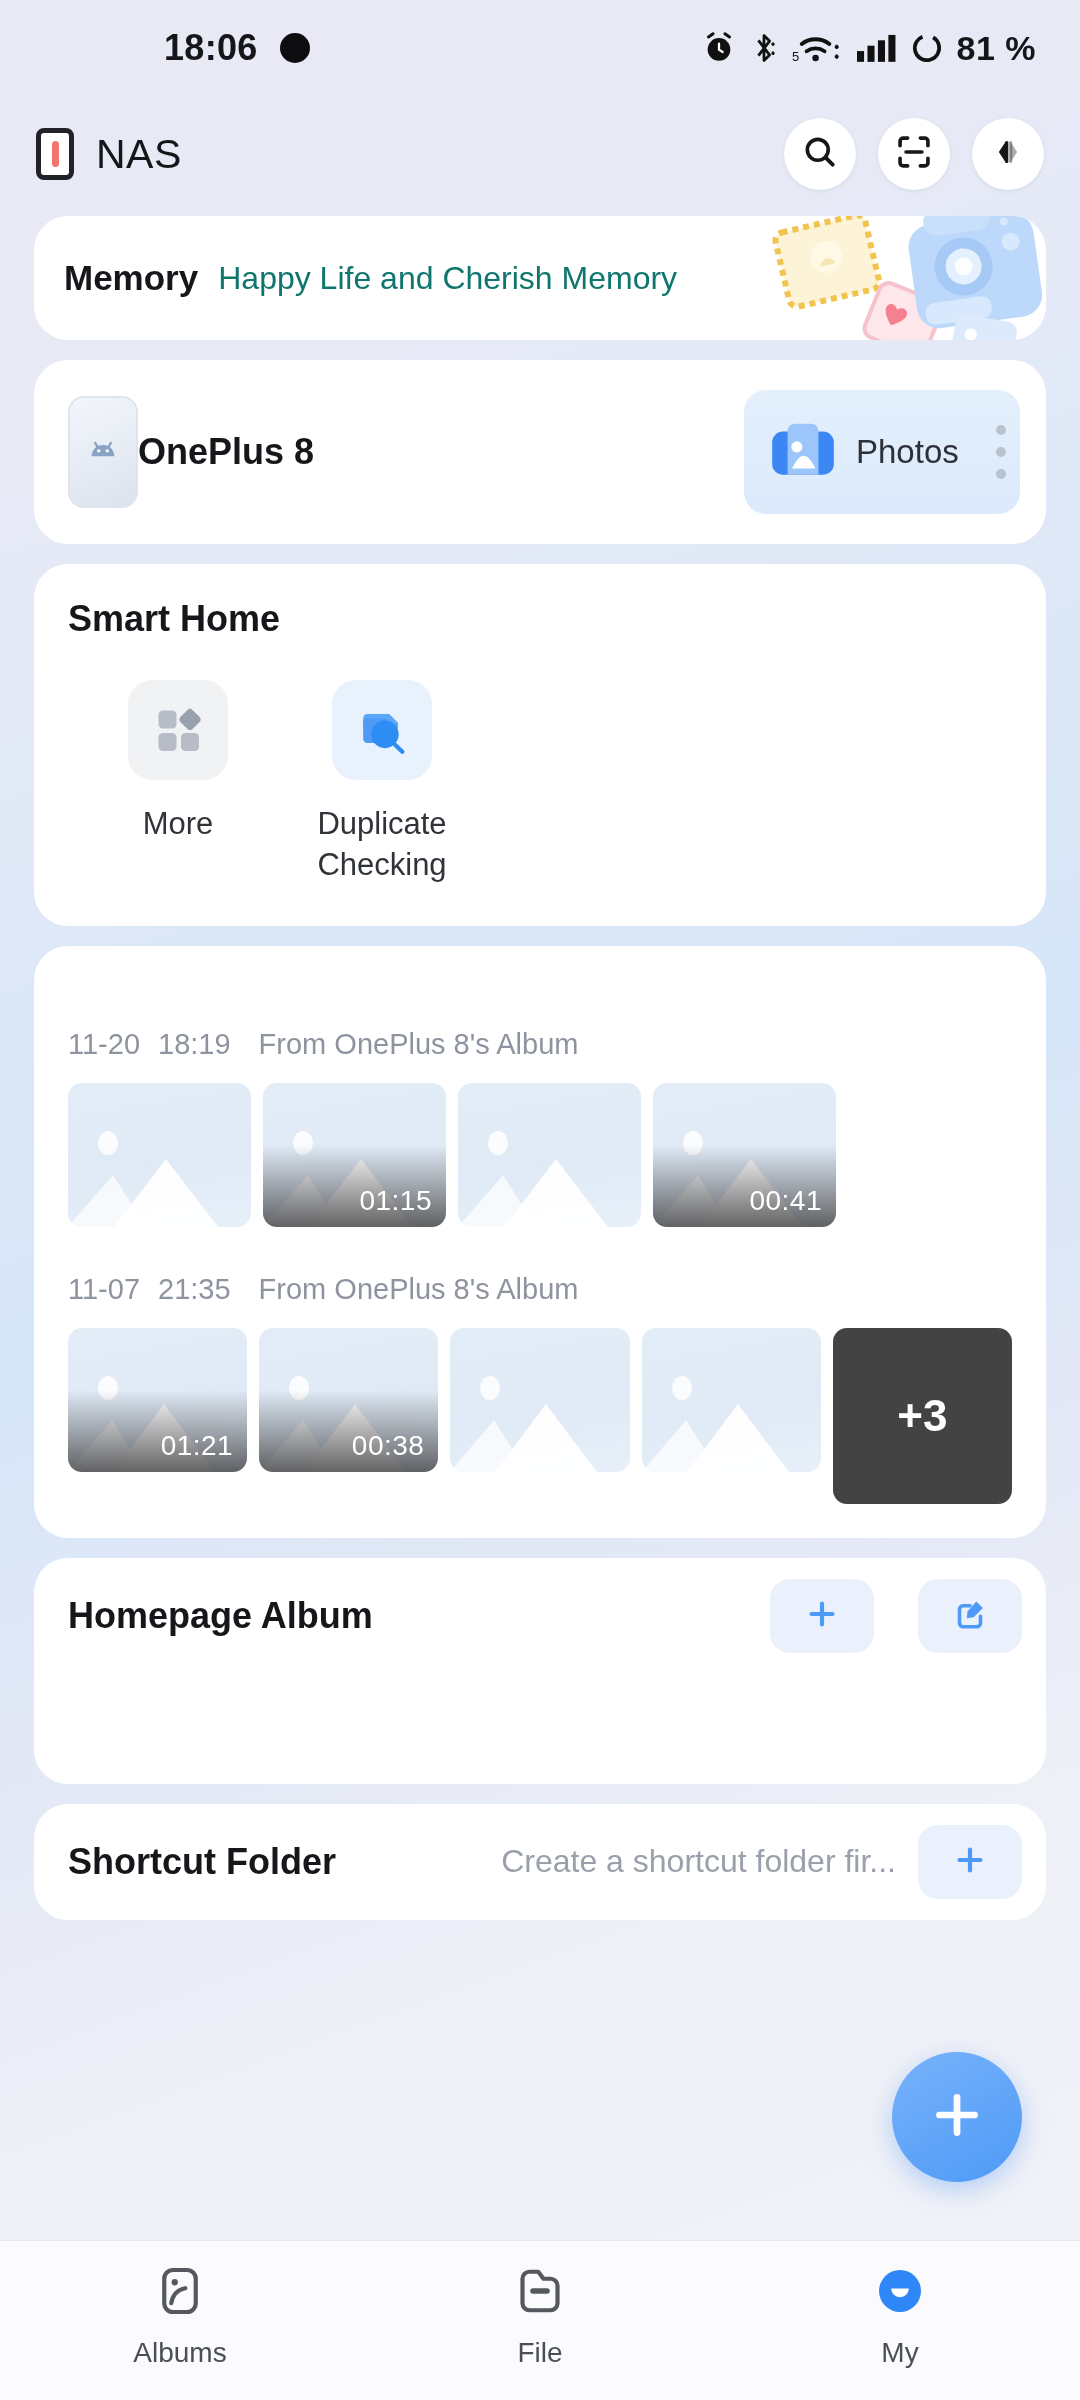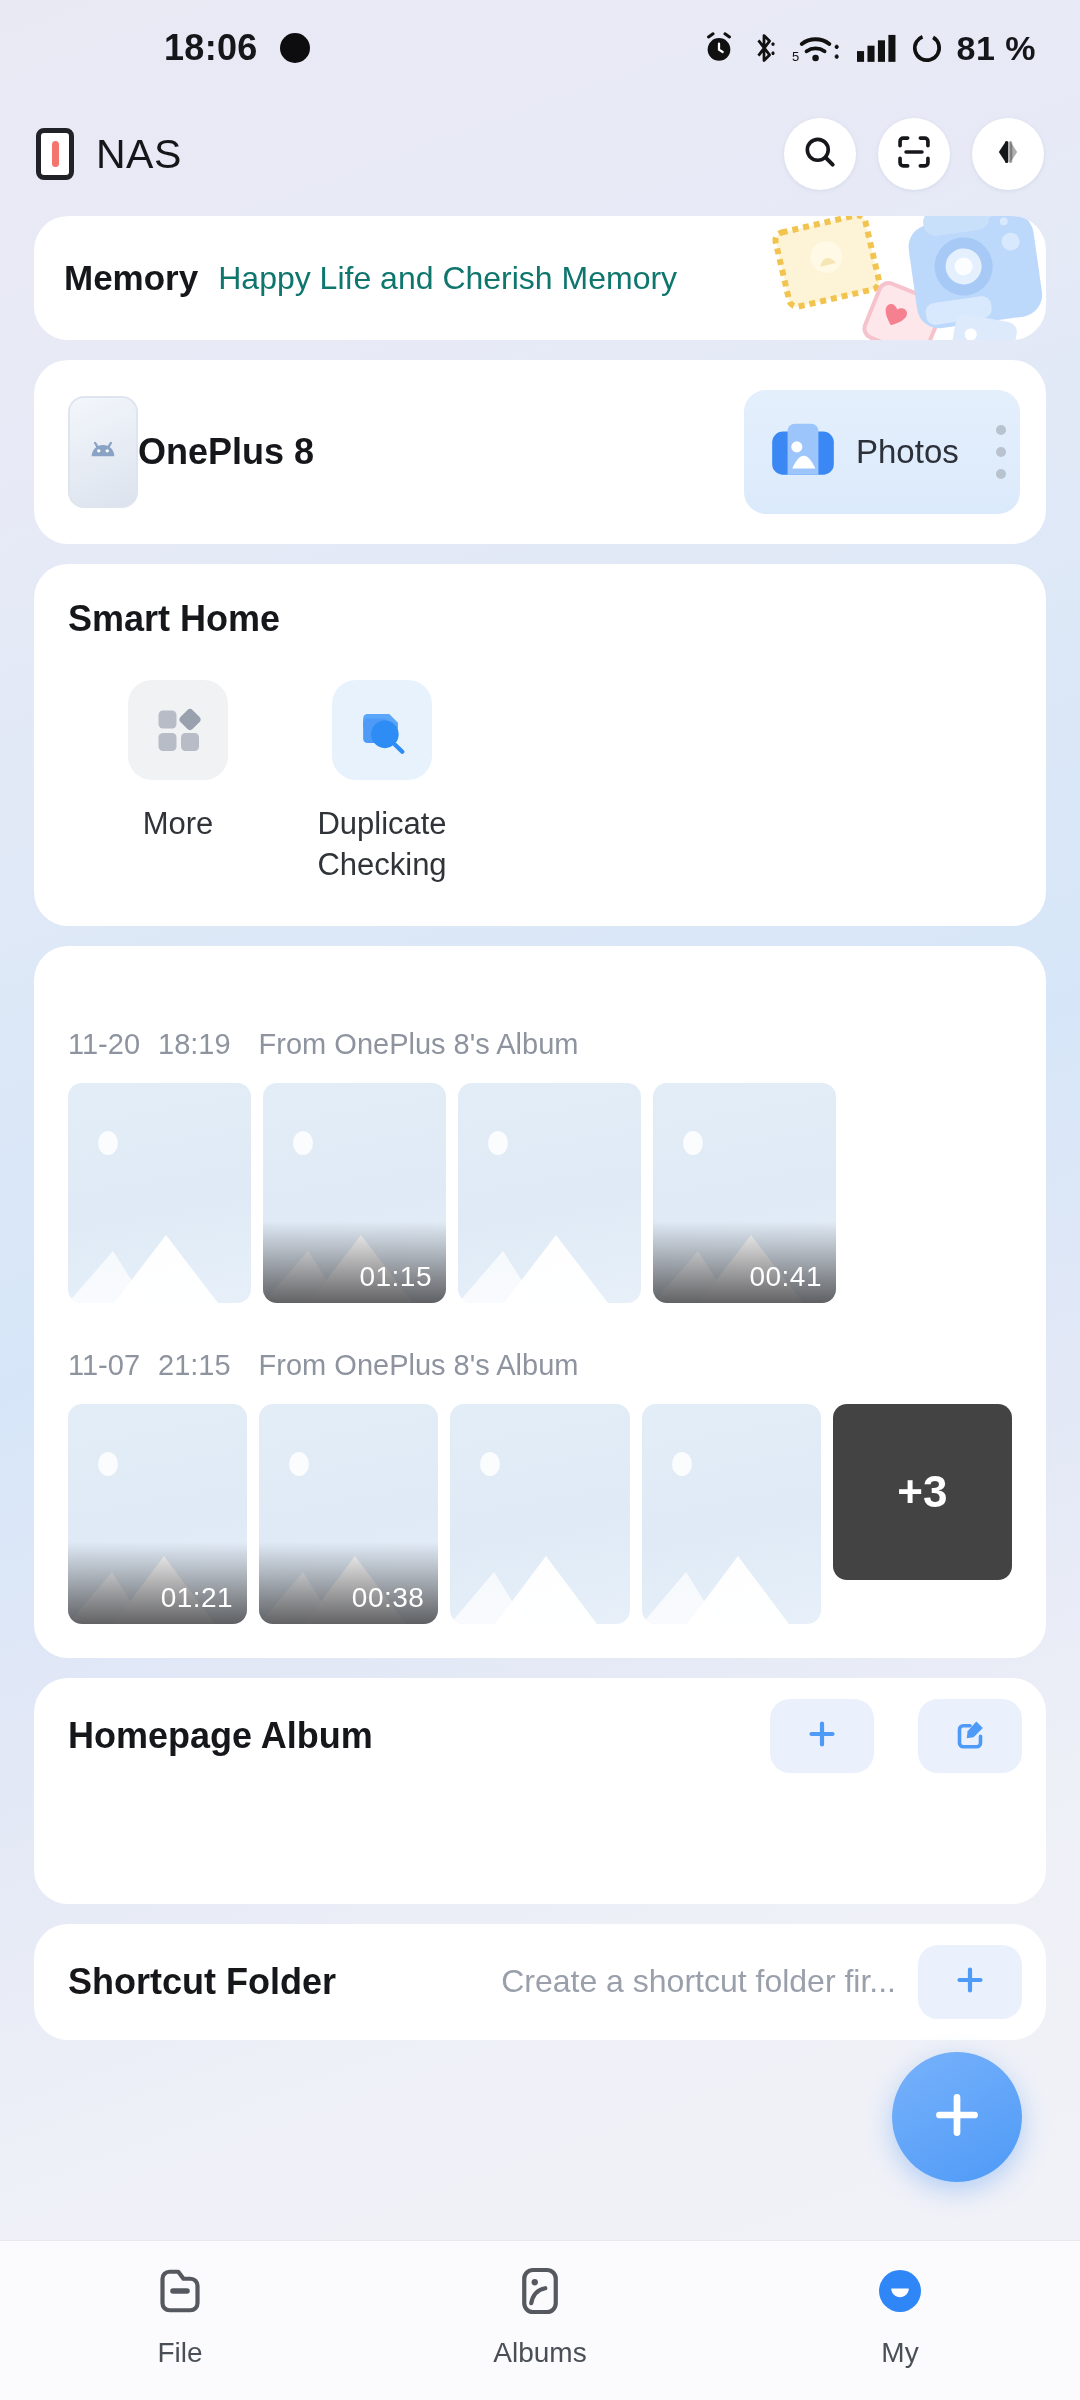--- a/index.html
+++ b/index.html
@@ -102,21 +102,21 @@
   .tab { font-size:33px; line-height:1.33; width:154px; }
   .tab-inactive { color:#9aa0ab; font-weight:400; }
   .tab-active { color:#16171b; font-weight:700; }
   .eye-btn { margin-left:auto; width:56px; height:56px; display:flex; align-items:center; justify-content:center; }
 
   .grp { margin-top:46px; }
   .grp-head { display:flex; align-items:center; gap:28px; font-size:29px; color:#8e949f; }
   .grp-when { display:flex; gap:18px; }
   .thumbs { display:flex; gap:12px; margin-top:22px; }
   .thumb {
-    width:183px; height:220px; border-radius:14px; position:relative; overflow:hidden;
+    width:183px; height:144px; border-radius:14px; position:relative; overflow:hidden;
     background:linear-gradient(170deg,#e3edf7 0%,#dfeaf6 55%,#e7f0f9 100%);
   }
   .thumb .sun { position:absolute; left:30px; top:48px; width:20px; height:24px; border-radius:50%; background:rgba(255,255,255,.85); }
   .thumb .mt { position:absolute; bottom:0; left:0; width:100%; height:86px; }
   .thumb .shade { position:absolute; left:0; bottom:0; width:100%; height:82px;
     background:linear-gradient(to top,rgba(60,60,62,.80),rgba(60,60,62,0)); }
   .dur { position:absolute; right:14px; bottom:10px; font-size:28px; color:#fff; font-weight:400; letter-spacing:.5px; }
   .thumb-more {
     width:183px; height:176px; border-radius:14px; background:#434343;
     display:flex; align-items:center; justify-content:center;
@@ -376,21 +376,21 @@
             <i class="shade"></i>
             <span class="dur">00:41</span>
           </span>
         </div>
       </div>
 
       <div class="grp">
         <div class="grp-head">
           <span class="grp-when">
             <span>11-07</span>
-            <span>21:15</span>
+            <span>21:35</span>
           </span>
           <span>From OnePlus 8's Album</span>
         </div>
         <div class="thumbs">
           <span class="thumb">
             <i class="sun"></i>
             <svg class="mt" viewBox="0 0 183 86" preserveAspectRatio="none">
                 <path d="M0 86 45 34 78 86z" fill="#fff" opacity=".72"></path>
                 <path d="M46 86 98 18 150 86z" fill="#fff" opacity=".95"></path>
               </svg>
@@ -466,39 +466,39 @@
             <path d="M12 5.2v13.6M5.2 12h13.6"></path>
           </svg>
       </span>
     </div>
 
   </div>
 
   <div class="bottomnav">
     <div class="nav-item">
       <span>
-        <svg width="56" height="56" viewBox="0 0 32 32" fill="none" stroke="#55595f" stroke-width="2.4" stroke-linejoin="round">
-          <path d="M6 9a4 4 0 0 1 4-4h5l3 4h4a4 4 0 0 1 4 4v10a4 4 0 0 1-4 4H10a4 4 0 0 1-4-4z"></path>
-          <path d="M12 16h8" stroke-width="3.2" stroke-linecap="round"></path>
-        </svg>
-      </span>
-      <span class="nav-lbl">File</span>
-    </div>
-    <div class="nav-item">
-      <span>
         <svg width="56" height="56" viewBox="0 0 32 32" fill="none" stroke="#55595f" stroke-width="2.4">
           <rect x="7" y="4" width="18" height="24" rx="5"></rect>
           <circle cx="13" cy="11" r="1.8" fill="#55595f" stroke="none"></circle>
           <path d="M11 23c1-6 5-8 8-8.6" stroke-linecap="round"></path>
         </svg>
       </span>
       <span class="nav-lbl">Albums</span>
     </div>
     <div class="nav-item">
       <span>
+        <svg width="56" height="56" viewBox="0 0 32 32" fill="none" stroke="#55595f" stroke-width="2.4" stroke-linejoin="round">
+          <path d="M6 9a4 4 0 0 1 4-4h5l3 4h4a4 4 0 0 1 4 4v10a4 4 0 0 1-4 4H10a4 4 0 0 1-4-4z"></path>
+          <path d="M12 16h8" stroke-width="3.2" stroke-linecap="round"></path>
+        </svg>
+      </span>
+      <span class="nav-lbl">File</span>
+    </div>
+    <div class="nav-item">
+      <span>
         <svg width="56" height="56" viewBox="0 0 32 32">
           <circle cx="16" cy="16" r="12" fill="#2f86f6"></circle>
           <path d="M11 14.5c0 3 2.4 5 5 5s5-2 5-5z" fill="#fff"></path>
         </svg>
       </span>
       <span class="nav-lbl">My</span>
     </div>
   </div>
 
 </div>

